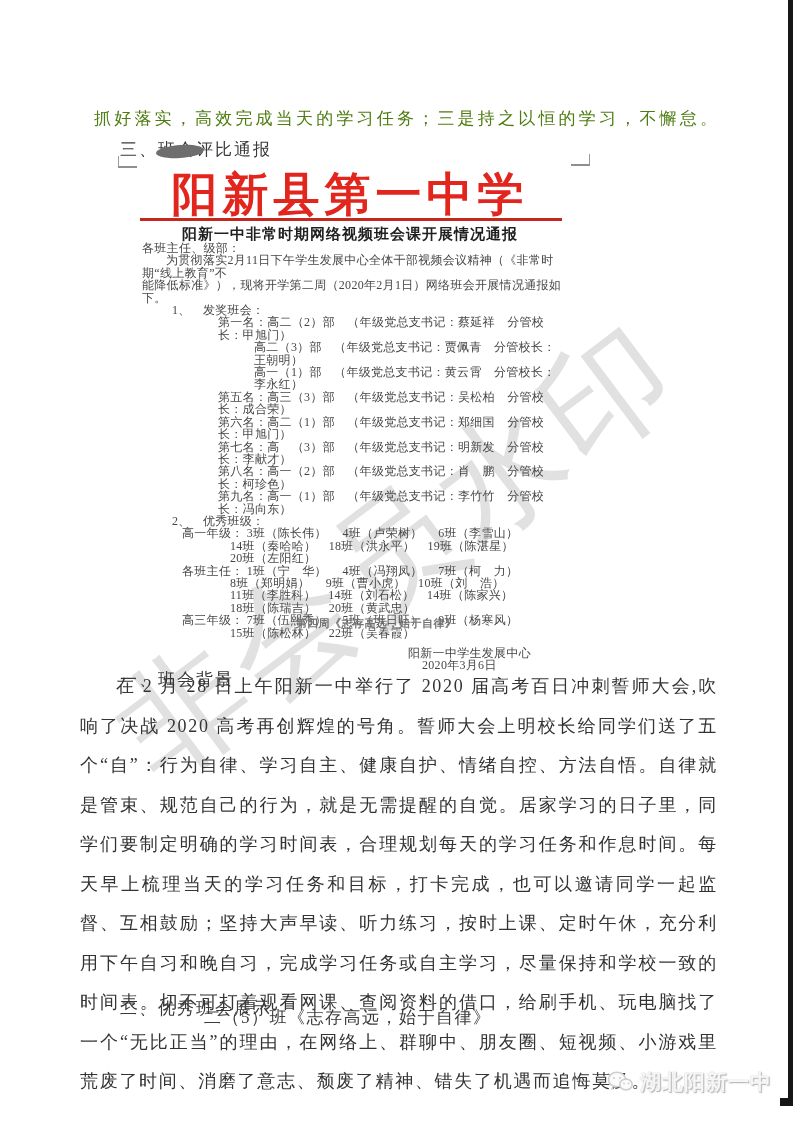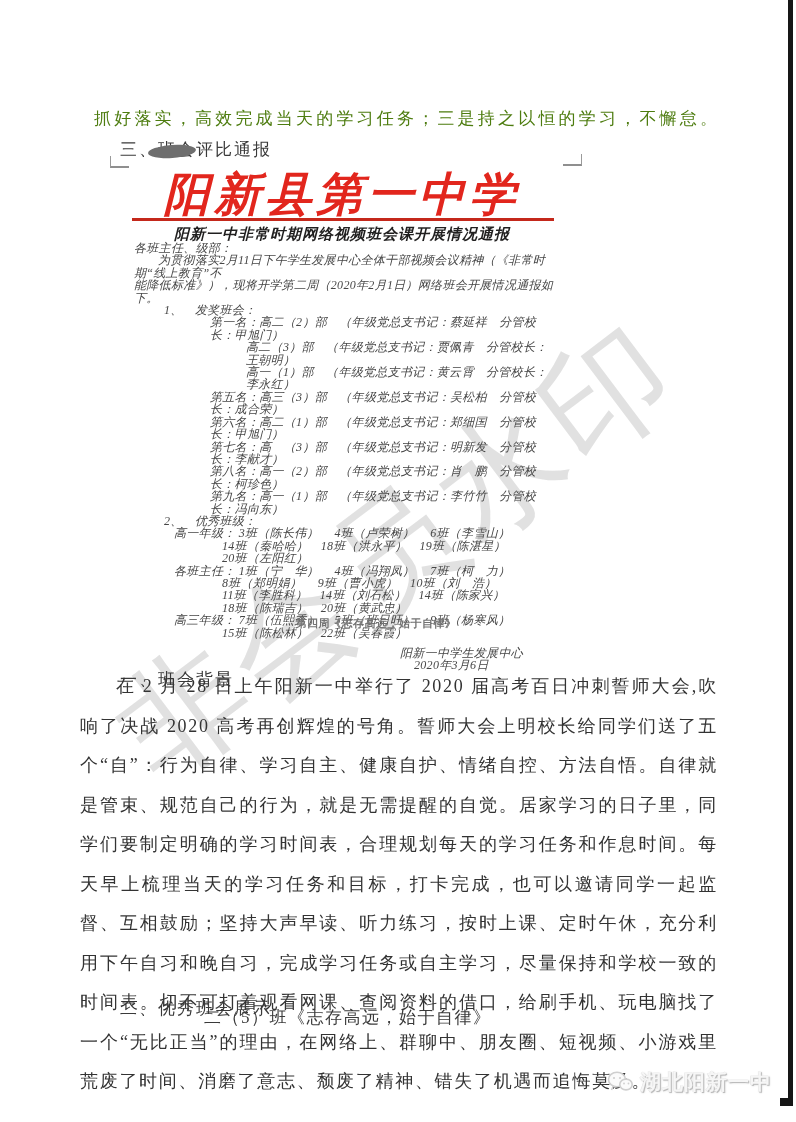--- a/index.html
+++ b/index.html
@@ -6,21 +6,21 @@
   .page{
     position:relative;width:796px;height:1122px;background:#ffffff;overflow:hidden;
     font-family:"Liberation Serif","DejaVu Serif",serif;color:#333;
   }
   .layer{position:absolute;z-index:2;}
   
   .top-par{left:94px;top:90px;font-size:17px;letter-spacing:3.2px;white-space:nowrap;color:#4d7c0f;}
   .sec-head{font-size:17px;letter-spacing:2px;color:#3a3a3a;}
   .sec3{left:120px;top:121px;}
   
-  .scan{left:116px;top:152px;width:452px;height:424px;font-style:italic;}
+  .scan{left:124px;top:152px;width:452px;height:424px;}
   .fold-blob{position:absolute;left:32px;top:-7px;width:48px;height:13px;background:#6e6e6e;border-radius:50%;transform:rotate(-4deg);}
   .cropmark{position:absolute;width:18px;height:10px;border-bottom:2px solid #8f8f8f;}
   .cropmark.left{left:-6px;top:4px;border-left:1px solid #9a9a9a;}
   .cropmark.right{right:-14px;top:2px;border-right:1px solid #9a9a9a;}
   .scan-title{
     position:absolute;left:0;top:12px;width:100%;text-align:center;
     font-family:"Liberation Sans","DejaVu Sans",sans-serif;
     font-size:46px;font-weight:900;letter-spacing:5px;color:#e2261d;
     filter:blur(0.3px);
   }

